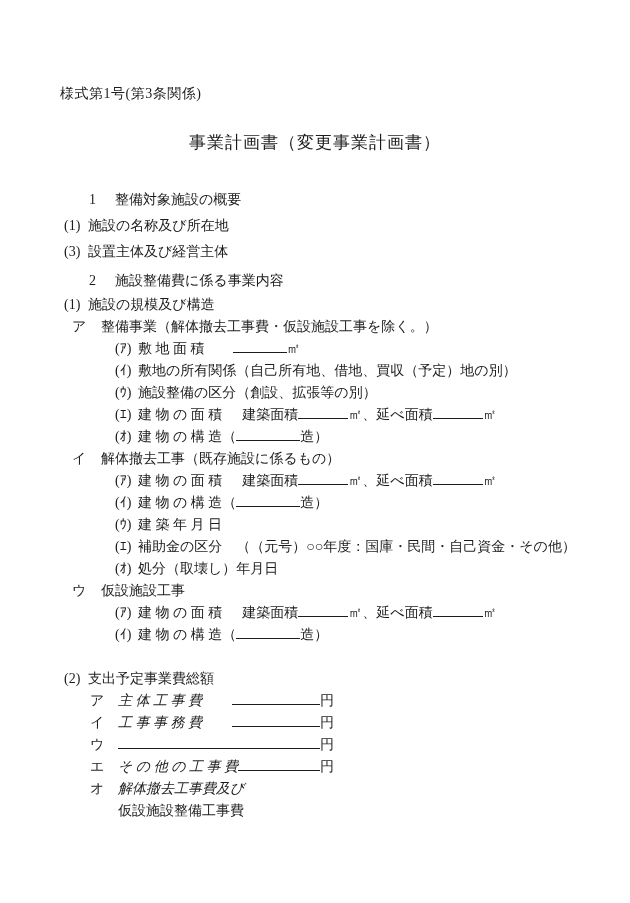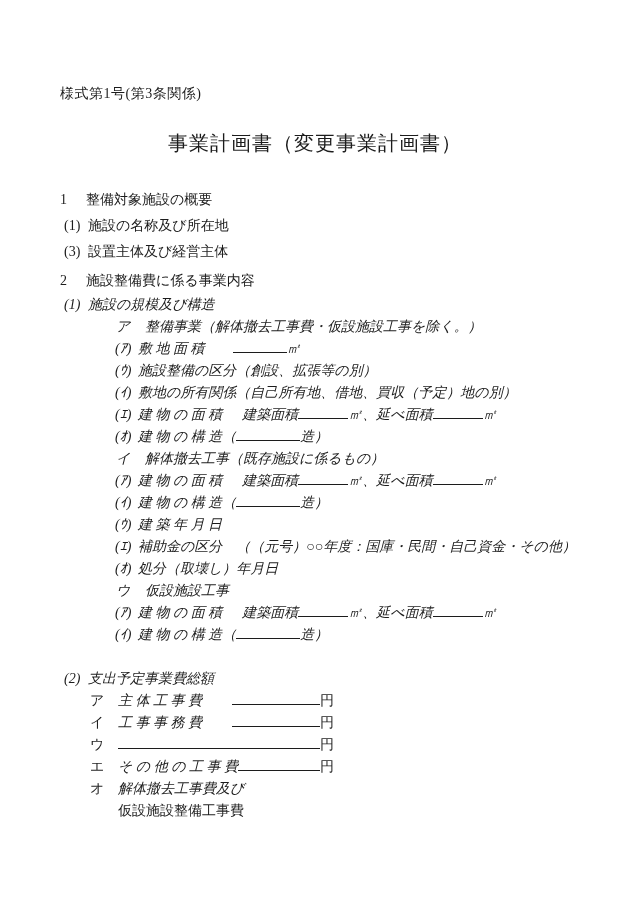--- a/index.html
+++ b/index.html
@@ -22,32 +22,32 @@
     padding-top: 84px;
     box-sizing: border-box;
   }
   .form-number {
     margin-left: 60px;
     line-height: 20px;
     letter-spacing: 0.5px;
   }
   .title {
     margin: 28px 0 0 0;
-    font-size: 20px;
+    font-size: 17px;
     font-weight: normal;
     text-align: center;
     line-height: 22px;
     letter-spacing: 1px;
   }
   .line { white-space: nowrap; }
   .lh26 { line-height: 26px; }
-  .lh22 { line-height: 22px; font-style: italic; }
-  .lv0 { padding-left: 60px; }
+  .lh22 { line-height: 22px; }
+  .lv0 { padding-left: 89px; }
   .lv1 { padding-left: 64px; }
-  .lv2 { padding-left: 116px; }
+  .lv2 { padding-left: 60px; margin-left: 12px; }
   .lv3 { padding-left: 115px; }
   .sec1-top { margin-top: 33px; }
   .sec2-top { margin-top: 3px; }
   .blank-gap { margin-top: 22px; }
   .mk0 { display: inline-block; min-width: 26px; }
   .mk1 { display: inline-block; min-width: 24px; }
   .mk2 { display: inline-block; min-width: 29px; }
   .mk3 { display: inline-block; min-width: 23px; }
   .ul {
     display: inline-block;
@@ -106,24 +106,24 @@
     <span class="mk1">(1)</span><span>施設の規模及び構造</span>
   </div>
 
   <div class="line lv2 lh22">
     <span class="mk2">ア</span><span>整備事業（解体撤去工事費・仮設施設工事を除く。）</span>
   </div>
   <div class="line lv3 lh22">
     <span class="mk3">(ｱ)</span><span>敷 地 面 積</span><span class="gap28"></span><span class="ul ul-site"></span><span>㎡</span>
   </div>
   <div class="line lv3 lh22">
-    <span class="mk3">(ｳ)</span><span>施設整備の区分（創設、拡張等の別）</span>
+    <span class="mk3">(ｲ)</span><span>敷地の所有関係（自己所有地、借地、買収（予定）地の別）</span>
   </div>
   <div class="line lv3 lh22">
-    <span class="mk3">(ｲ)</span><span>敷地の所有関係（自己所有地、借地、買収（予定）地の別）</span>
+    <span class="mk3">(ｳ)</span><span>施設整備の区分（創設、拡張等の別）</span>
   </div>
   <div class="line lv3 lh22">
     <span class="mk3">(ｴ)</span><span>建 物 の 面 積</span><span class="gap20"></span><span>建築面積</span><span class="ul ul-area"></span><span>㎡、延べ面積</span><span class="ul ul-area"></span><span>㎡</span>
   </div>
   <div class="line lv3 lh22">
     <span class="mk3">(ｵ)</span><span>建 物 の 構 造</span><span>（</span><span class="ul ul-str"></span><span>造）</span>
   </div>
 
   <div class="line lv2 lh22">
     <span class="mk2">イ</span><span>解体撤去工事（既存施設に係るもの）</span>

